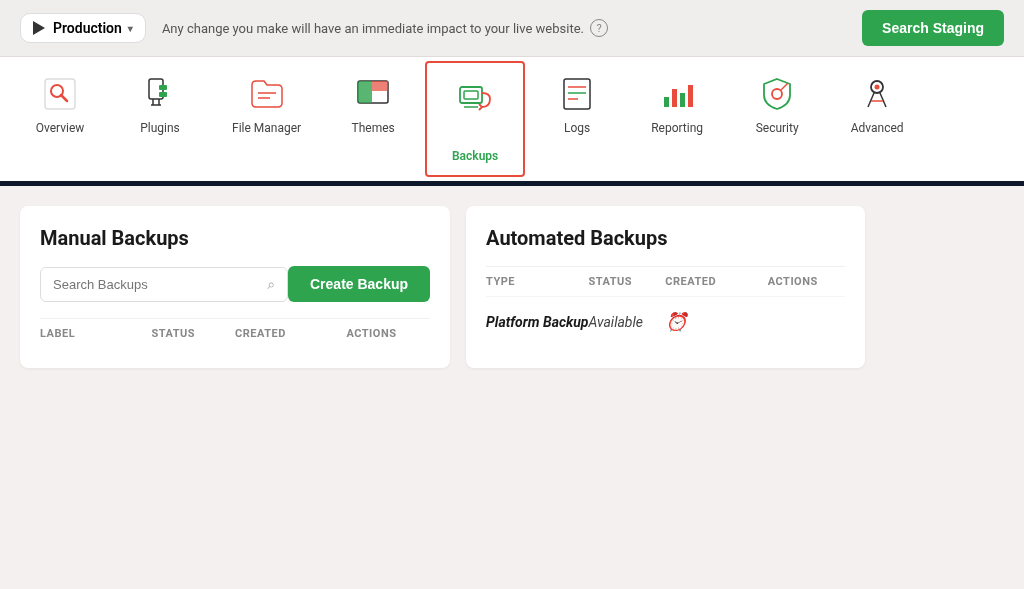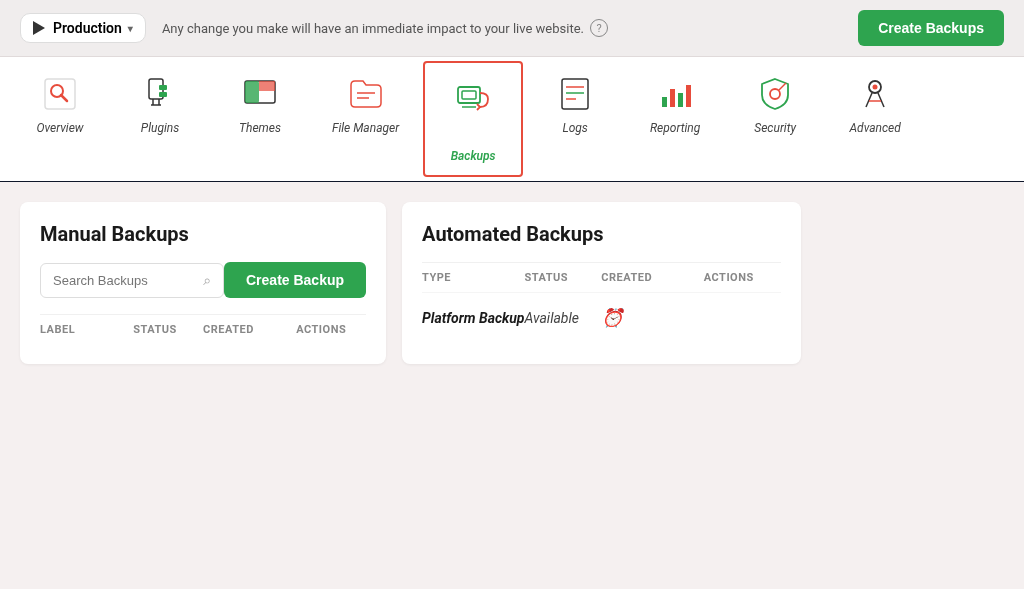--- a/index.html
+++ b/index.html
@@ -74,22 +74,21 @@
       font-weight: 600;
       cursor: pointer;
       white-space: nowrap;
     }
 
     
     .nav-bar {
       display: flex;
       background: white;
       padding: 0 10px;
-      border-bottom: 1px solid #0f172a;
-      font-style: italic;
+      border-bottom: 5px solid #0f172a;
     }
     .nav-item {
       display: flex;
       flex-direction: column;
       align-items: center;
       padding: 16px 20px 12px;
       cursor: pointer;
       min-width: 100px;
       position: relative;
       border: 2px solid transparent;
@@ -142,21 +141,21 @@
       justify-content: space-between;
       align-items: center;
       margin-bottom: 16px;
     }
     .search-input-wrap {
       display: flex;
       align-items: center;
       border: 1px solid #ddd;
       border-radius: 6px;
       padding: 8px 12px;
-      width: 184px;
+      width: 248px;
       background: white;
     }
     .search-input-wrap input {
       border: none;
       outline: none;
       font-size: 13px;
       color: #999;
       width: 100%;
       background: transparent;
     }
@@ -227,21 +226,21 @@
 <div class="top-bar">
   <div class="env-selector">
     <span class="play-icon"></span>
     <span>Production</span>
     <span class="chevron">▾</span>
   </div>
   <div class="notice-text">
     <span>Any change you make will have an immediate impact to your live website.</span>
     <span class="help-circle">?</span>
   </div>
-  <button class="create-staging-btn">Create Backups</button>
+  <button class="create-staging-btn">Search Staging</button>
 </div>
 
 <div class="nav-bar">
 
   <div class="nav-item">
     <svg class="nav-icon" viewBox="0 0 38 38">
       <rect x="4" y="4" width="30" height="30" rx="3" fill="none" stroke="#ddd" stroke-width="1.5"></rect>
       <circle cx="16" cy="16" r="6" fill="none" stroke="#e74c3c" stroke-width="2"></circle>
       <line x1="20" y1="20" x2="26" y2="26" stroke="#e74c3c" stroke-width="2.5" stroke-linecap="round"></line>
     </svg>
@@ -255,34 +254,34 @@
       <line x1="18" y1="24" x2="18" y2="30" stroke="#333" stroke-width="1.5"></line>
       <line x1="10" y1="30" x2="20" y2="30" stroke="#333" stroke-width="1.5"></line>
       <rect x="18" y="10" width="8" height="5" rx="1" fill="#2ea44f"></rect>
       <rect x="18" y="17" width="8" height="5" rx="1" fill="#2ea44f"></rect>
     </svg>
     <span class="nav-label">Plugins</span>
   </div>
 
   <div class="nav-item">
     <svg class="nav-icon" viewBox="0 0 38 38">
+      <path d="M4 10 Q4 6 8 6 L16 6 L19 10 L30 10 Q34 10 34 14 L34 28 Q34 32 30 32 L8 32 Q4 32 4 28 Z" fill="none" stroke="#e74c3c" stroke-width="1.5"></path>
+      <line x1="10" y1="18" x2="28" y2="18" stroke="#e74c3c" stroke-width="1.5"></line>
+      <line x1="10" y1="23" x2="22" y2="23" stroke="#e74c3c" stroke-width="1.5"></line>
+    </svg>
+    <span class="nav-label">File Manager</span>
+  </div>
+
+  <div class="nav-item">
+    <svg class="nav-icon" viewBox="0 0 38 38">
       <rect x="4" y="6" width="30" height="22" rx="2" fill="none" stroke="#333" stroke-width="1.5"></rect>
       <rect x="4" y="6" width="14" height="22" rx="2" fill="#2ea44f" opacity="0.8"></rect>
       <rect x="18" y="6" width="16" height="10" fill="#e74c3c" opacity="0.7"></rect>
     </svg>
     <span class="nav-label">Themes</span>
-  </div>
-
-  <div class="nav-item">
-    <svg class="nav-icon" viewBox="0 0 38 38">
-      <path d="M4 10 Q4 6 8 6 L16 6 L19 10 L30 10 Q34 10 34 14 L34 28 Q34 32 30 32 L8 32 Q4 32 4 28 Z" fill="none" stroke="#e74c3c" stroke-width="1.5"></path>
-      <line x1="10" y1="18" x2="28" y2="18" stroke="#e74c3c" stroke-width="1.5"></line>
-      <line x1="10" y1="23" x2="22" y2="23" stroke="#e74c3c" stroke-width="1.5"></line>
-    </svg>
-    <span class="nav-label">File Manager</span>
   </div>
 
   <div class="nav-item active">
     <svg class="nav-icon" viewBox="0 0 38 38">
       <rect x="4" y="8" width="22" height="16" rx="2" fill="none" stroke="#2ea44f" stroke-width="1.8"></rect>
       <rect x="8" y="12" width="14" height="8" rx="1" fill="none" stroke="#2ea44f" stroke-width="1.5"></rect>
       <path d="M26 14 Q34 14 34 20 Q34 28 26 28" fill="none" stroke="#e74c3c" stroke-width="1.8"></path>
       <polyline points="23,25 26,28 23,31" fill="none" stroke="#e74c3c" stroke-width="1.8"></polyline>
       <line x1="8" y1="28" x2="22" y2="28" stroke="#2ea44f" stroke-width="1.5"></line>
     </svg>

